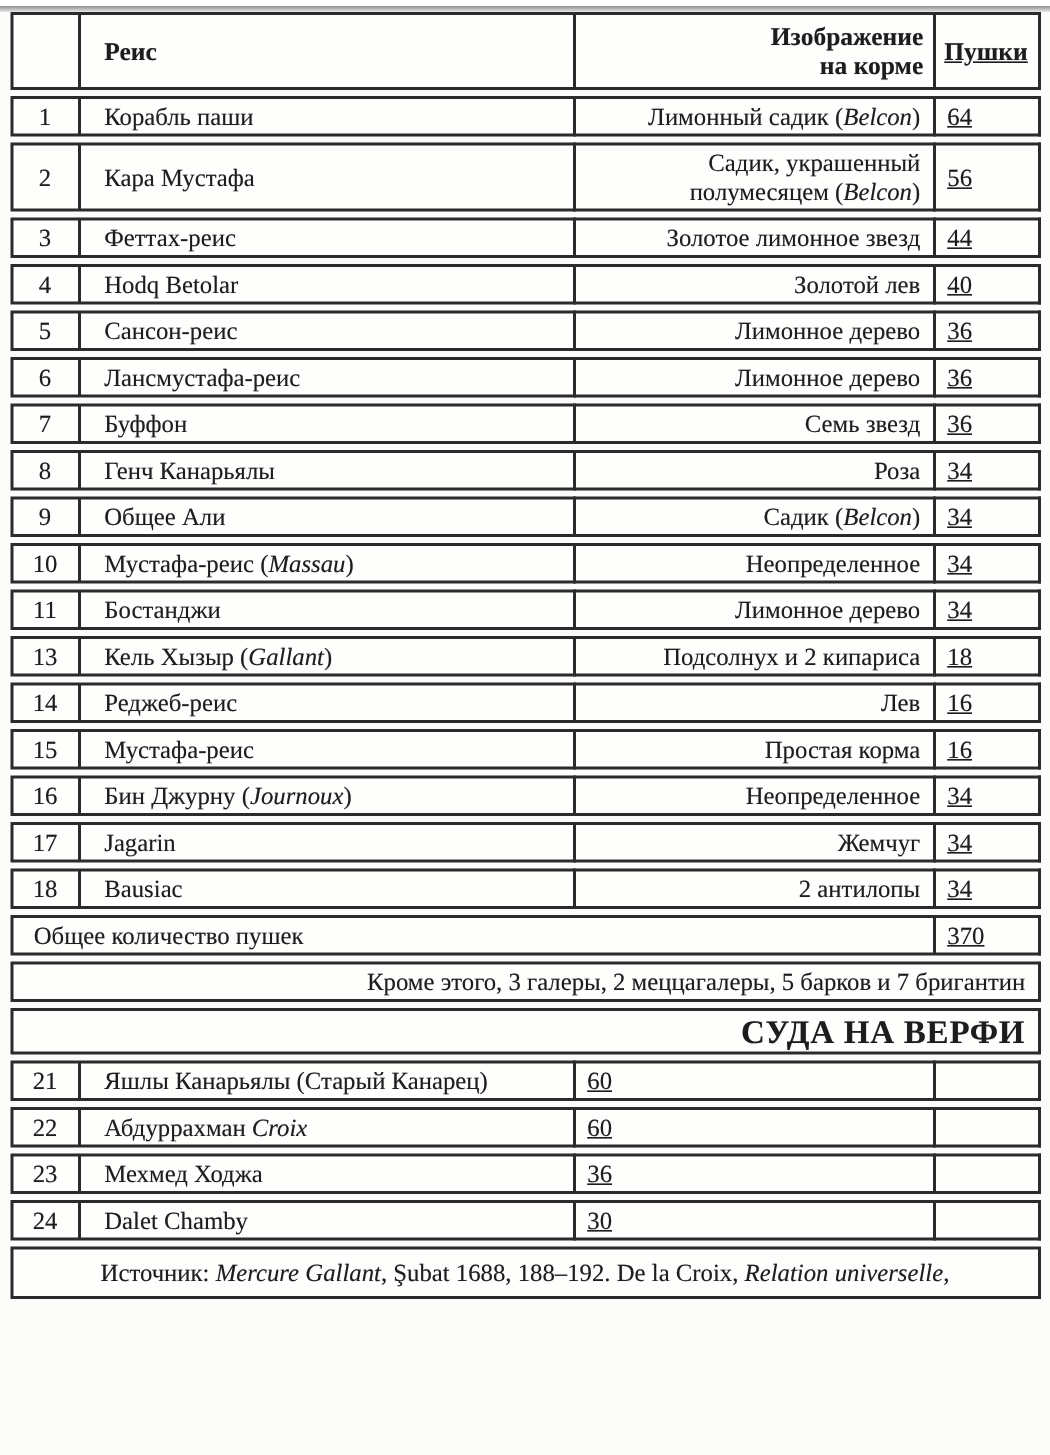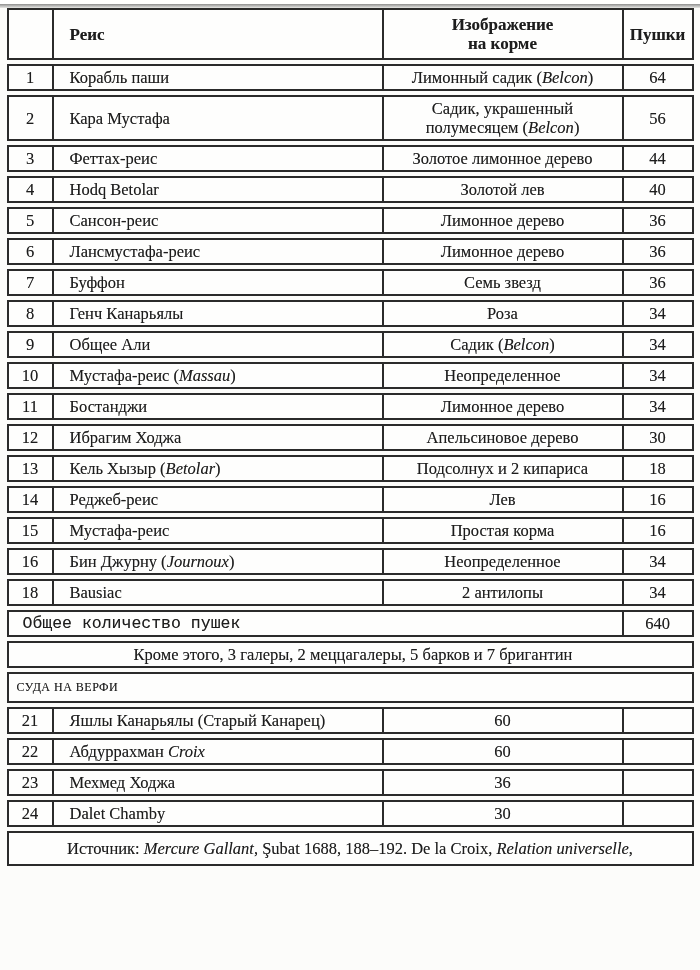--- a/index.html
+++ b/index.html
@@ -29,26 +29,26 @@
     font-size:16.5px;
     line-height:19px;
     text-shadow:0 0 .5px rgba(30,30,30,.45);
     vertical-align:middle;
     overflow:hidden;
   }
   th:first-child,td:first-child{border-left-width:2px;}
   th{font-weight:bold;text-align:center;padding:5px 6px;font-size:17px;}
   .cnum{text-align:center;padding:2px 2px;}
   .cname{text-align:left;padding-left:16px;}
-  .cimg{text-align:center;}
-  .cguns,.cmid{text-align:center;}
+  .cimg{text-align:right;}
+  .cguns,.cmid{text-align:left;text-decoration:underline;}
   .cempty{padding:2px 0;}
-  .total-label{text-align:left;padding-left:14px;font-family:Liberation Mono, monospace;}
-  .note{text-align:center;padding-left:14px;}
-  .section{text-align:left;font-weight:normal;font-size:12px;padding:4px 8px;letter-spacing:.5px;}
+  .total-label{text-align:left;padding-left:14px;}
+  .note{text-align:right;padding-left:14px;}
+  .section{text-align:right;font-weight:bold;font-size:22px;padding:4px 8px;letter-spacing:.5px;}
   .source{text-align:center;padding:6px 10px;}
   .it{font-style:italic;}
 </style>
 </head>
 <body>
 
 <div class="page">
   <div class="scan-edge-top"></div>
 
   <table class="ships">
@@ -80,21 +80,21 @@
         </tr>
         <tr>
           <td class="cnum"><span>2</span></td>
           <td class="cname"><span>Кара Мустафа</span></td>
           <td class="cimg"><span>Садик, украшенный полумесяцем (</span><span class="it">Belcon</span><span>)</span></td>
           <td class="cguns"><span>56</span></td>
         </tr>
         <tr>
           <td class="cnum"><span>3</span></td>
           <td class="cname"><span>Феттах-реис</span></td>
-          <td class="cimg"><span>Золотое лимонное дерево</span></td>
+          <td class="cimg"><span>Золотое лимонное звезд</span></td>
           <td class="cguns"><span>44</span></td>
         </tr>
         <tr>
           <td class="cnum"><span>4</span></td>
           <td class="cname"><span>Hodq Betolar</span></td>
           <td class="cimg"><span>Золотой лев</span></td>
           <td class="cguns"><span>40</span></td>
         </tr>
         <tr>
           <td class="cnum"><span>5</span></td>
@@ -132,28 +132,22 @@
           <td class="cimg"><span>Неопределенное</span></td>
           <td class="cguns"><span>34</span></td>
         </tr>
         <tr>
           <td class="cnum"><span>11</span></td>
           <td class="cname"><span>Бостанджи</span></td>
           <td class="cimg"><span>Лимонное дерево</span></td>
           <td class="cguns"><span>34</span></td>
         </tr>
         <tr>
-          <td class="cnum"><span>12</span></td>
-          <td class="cname"><span>Ибрагим Ходжа</span></td>
-          <td class="cimg"><span>Апельсиновое дерево</span></td>
-          <td class="cguns"><span>30</span></td>
-        </tr>
-        <tr>
           <td class="cnum"><span>13</span></td>
-          <td class="cname"><span>Кель Хызыр (</span><span class="it">Betolar</span><span>)</span></td>
+          <td class="cname"><span>Кель Хызыр (</span><span class="it">Gallant</span><span>)</span></td>
           <td class="cimg"><span>Подсолнух и 2 кипариса</span></td>
           <td class="cguns"><span>18</span></td>
         </tr>
         <tr>
           <td class="cnum"><span>14</span></td>
           <td class="cname"><span>Реджеб-реис</span></td>
           <td class="cimg"><span>Лев</span></td>
           <td class="cguns"><span>16</span></td>
         </tr>
         <tr>
@@ -162,31 +156,37 @@
           <td class="cimg"><span>Простая корма</span></td>
           <td class="cguns"><span>16</span></td>
         </tr>
         <tr>
           <td class="cnum"><span>16</span></td>
           <td class="cname"><span>Бин Джурну (</span><span class="it">Journoux</span><span>)</span></td>
           <td class="cimg"><span>Неопределенное</span></td>
           <td class="cguns"><span>34</span></td>
         </tr>
         <tr>
+          <td class="cnum"><span>17</span></td>
+          <td class="cname"><span>Jagarin</span></td>
+          <td class="cimg"><span>Жемчуг</span></td>
+          <td class="cguns"><span>34</span></td>
+        </tr>
+        <tr>
           <td class="cnum"><span>18</span></td>
           <td class="cname"><span>Bausiac</span></td>
           <td class="cimg"><span>2 антилопы</span></td>
           <td class="cguns"><span>34</span></td>
         </tr>
       </tbody>
 
     <tbody>
       <tr>
         <td colspan="3" class="total-label">Общее количество пушек</td>
-        <td class="cguns">640</td>
+        <td class="cguns">370</td>
       </tr>
       <tr>
         <td colspan="4" class="note">Кроме этого, 3 галеры, 2 меццагалеры, 5 барков и 7 бригантин</td>
       </tr>
       <tr>
         <td colspan="4" class="section">СУДА НА ВЕРФИ</td>
       </tr>
     </tbody>
 
     <tbody>

